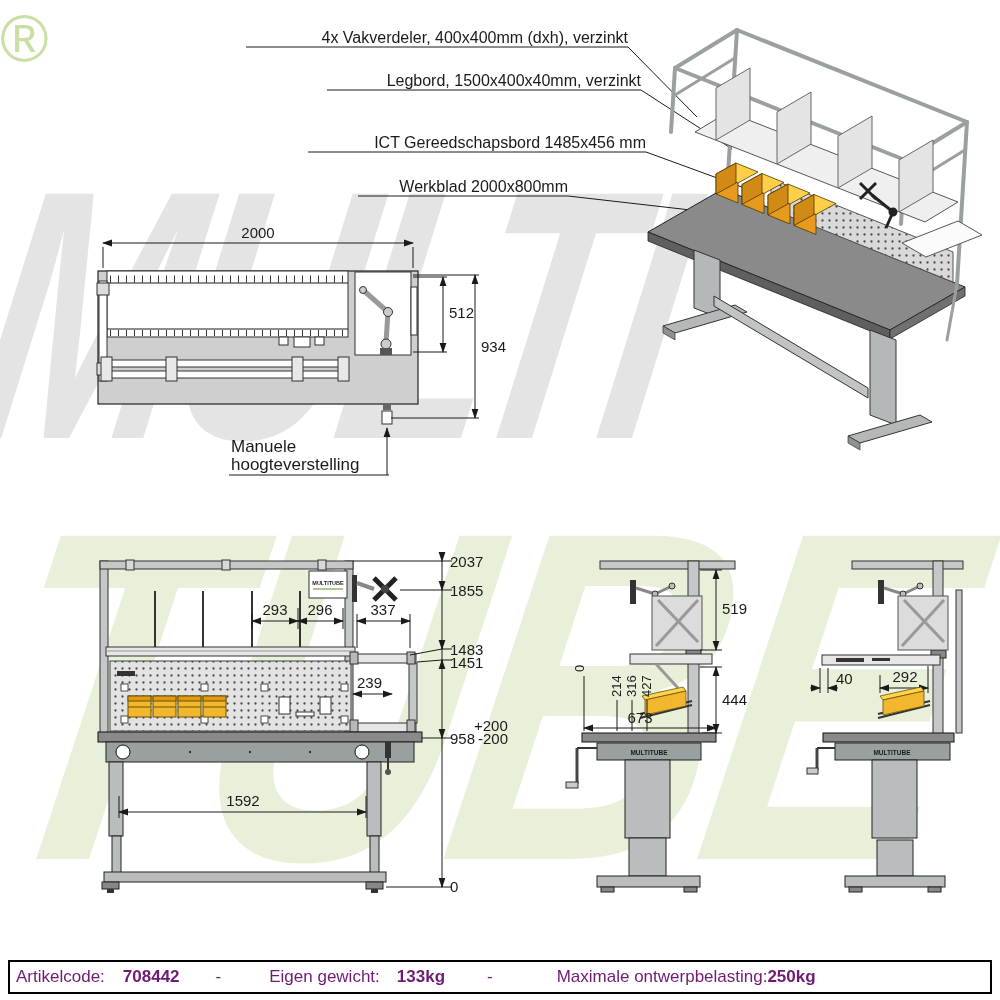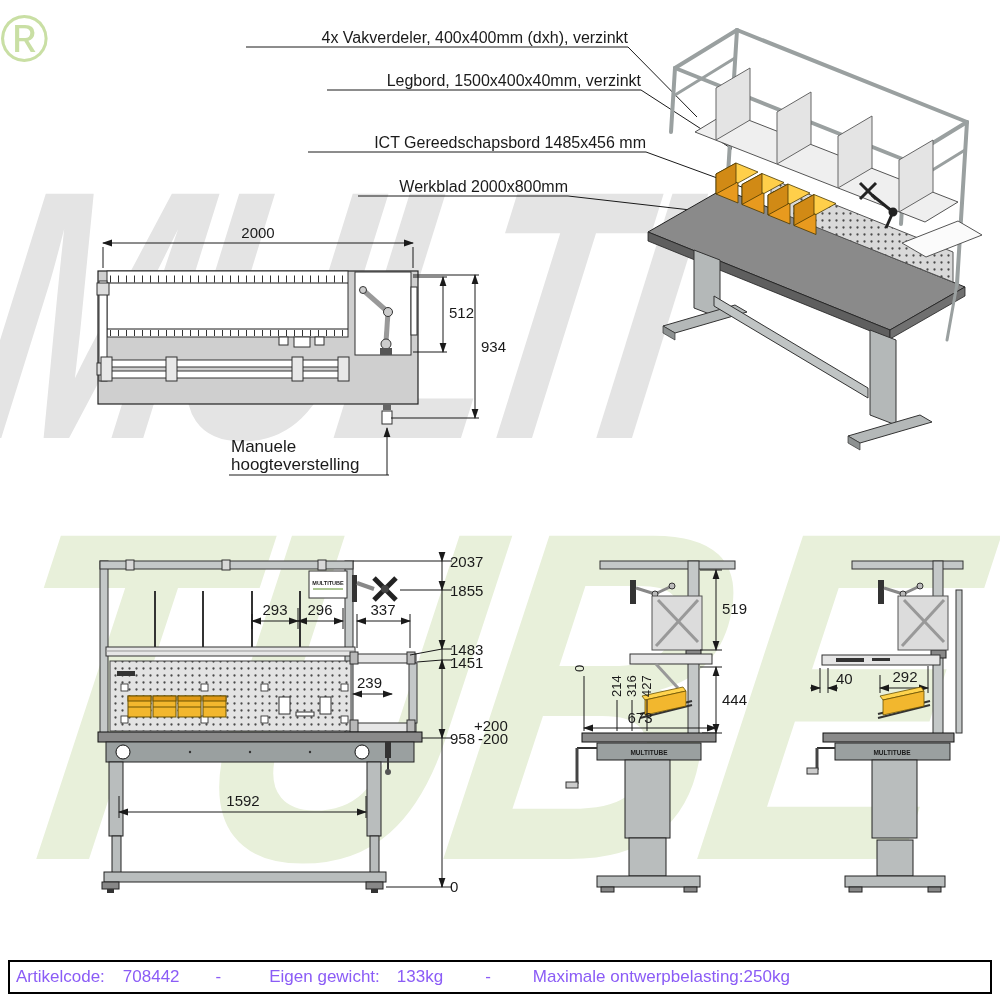--- a/index.html
+++ b/index.html
@@ -20,23 +20,23 @@
   .callout{font-size:16px;}
   .lineT{stroke:#1a1a1a;stroke-width:1;fill:none;}
   .tube{stroke:#9aa0a0;stroke-width:4;fill:none;stroke-linecap:round;}
   .tubeThin{stroke:#9aa0a0;stroke-width:3;fill:none;stroke-linecap:round;}
   .steel{fill:#c4c8c8;stroke:#333;stroke-width:1;}
   .steel2{fill:#b9bdbd;stroke:#222;stroke-width:1;}
   .whitep{fill:#ffffff;stroke:#333;stroke-width:1;}
   .shelf{fill:#e6e6e6;stroke:#333;stroke-width:1;}
   #footer{position:absolute;left:8px;right:8px;top:960px;height:30px;z-index:2;
           border:2px solid #000;background:#fff;display:flex;align-items:center;
-          font-size:17px;color:#8b5cf6;}
+          font-size:17px;color:#701a75;}
   #footer span{white-space:pre;}
-  .b{font-weight:normal;}
+  .b{font-weight:bold;}
 </style>
 </head>
 <body>
 
 <div id="stage">
 
   <div id="wm-multi" class="wm">MULTI</div>
   <div id="wm-tube" class="wm">TUBE</div>
   <div id="wm-reg">®</div>
 
@@ -503,17 +503,17 @@
     </g>
   </svg>
 
   <div id="footer">
     <span style="margin-left:6px">Artikelcode:</span>
     <span class="b" style="margin-left:18px">708442</span>
     <span style="margin-left:36px">-</span>
     <span style="margin-left:48px">Eigen gewicht:</span>
     <span class="b" style="margin-left:17px">133kg</span>
     <span style="margin-left:42px">-</span>
-    <span style="margin-left:42px">Maximale ontwerpbelasting:</span>
+    <span style="margin-left:64px">Maximale ontwerpbelasting:</span>
     <span class="b">250kg</span>
   </div>
 
 </div>
 
 </body></html>

